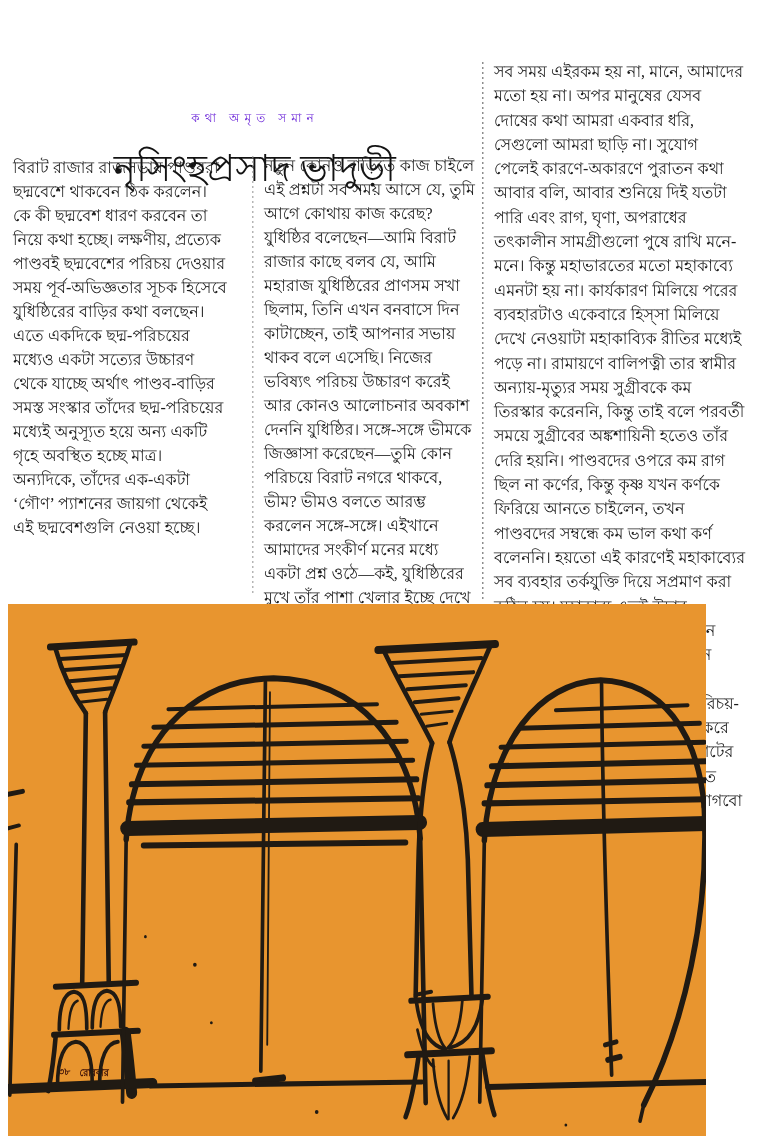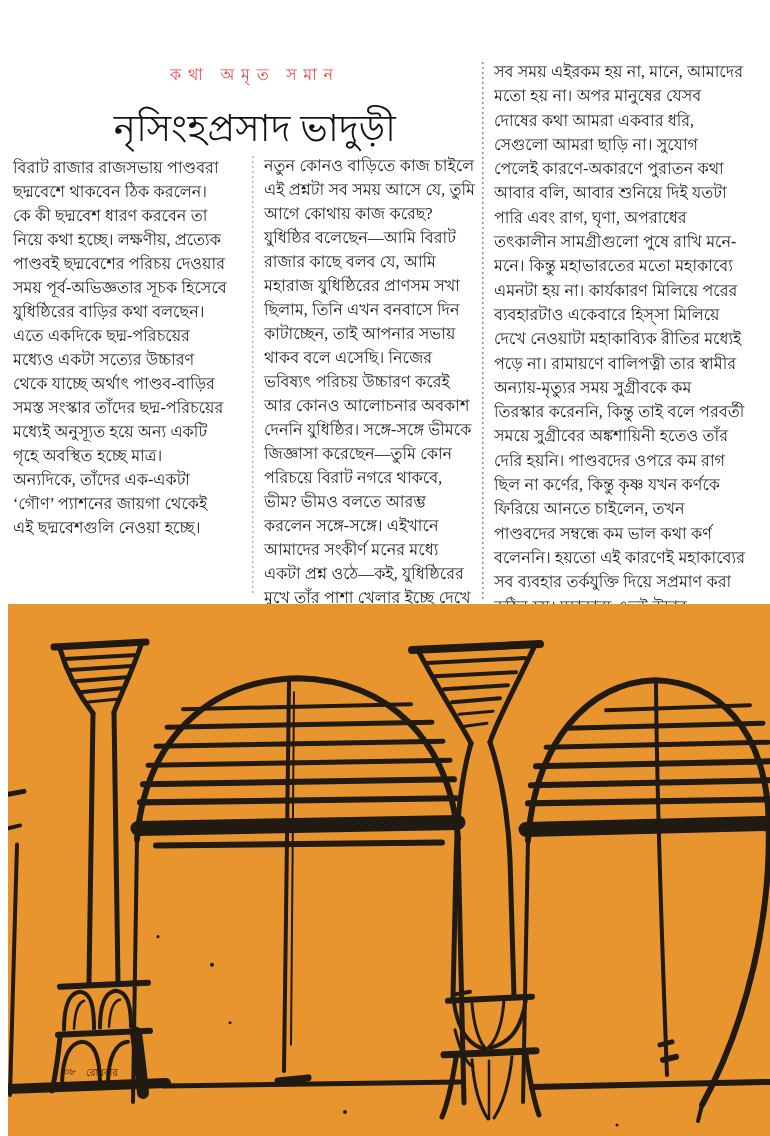--- a/index.html
+++ b/index.html
@@ -2,22 +2,22 @@
 <html><head>
 <meta charset="utf-8">
 <style>
   html,body{margin:0;padding:0;}
   body{background:#e9e9e9;font-family:"Liberation Serif","DejaVu Serif",serif;}
   .page{
     position:relative;width:770px;height:1136px;margin:0 auto;
     background:#ffffff;overflow:hidden;color:#1b1b1b;
   }
   .kicker{
-    font-size:16px;letter-spacing:0.42em;color:#ef4444;
-    text-align:center;white-space:nowrap;
+    font-size:12px;letter-spacing:0.42em;color:#6d28d9;
+    text-align:center;white-space:nowrap;margin-top:47px;
   }
   .author{
     font-size:37px;color:#121212;text-align:center;margin-top:10px;
     letter-spacing:0.01em;
   }
   .header-block{position:absolute;left:30px;top:62px;width:450px;}
   .col{
     position:absolute;font-size:16px;line-height:24px;text-align:left;
     word-spacing:0.02em;
   }
@@ -26,21 +26,21 @@
   .col1{left:13px;top:156px;width:216px;height:440px;}
   .col2{left:264px;top:154px;width:214px;height:444px;}
   .col3{left:494px;top:60px;width:252px;height:540px;line-height:24.3px;}
   .dotted-rule{
     position:absolute;width:3px;
     background-image:repeating-linear-gradient(to bottom,#8d8d8d 0 2px,transparent 2px 5px);
     background-size:1.5px 100%;background-repeat:no-repeat;background-position:center top;
   }
   .rule-a{left:251px;top:156px;height:440px;opacity:.65;}
   .rule-b{left:481px;top:62px;height:538px;}
-  .illustration{position:absolute;left:8px;top:604px;width:762px;height:532px;}
+  .illustration{position:absolute;left:8px;top:604px;width:698px;height:532px;font-weight:bold;}
   .illustration svg{display:block;width:100%;height:100%;}
   .ink{stroke:#201a13;fill:none;stroke-linecap:round;stroke-linejoin:round;}
   .speck{fill:#201a13;}
   .folio-text{font-family:"Liberation Sans","DejaVu Sans",sans-serif;fill:#3f1208;}
 </style>
 </head>
 <body>
 
 <div class="page">
 

